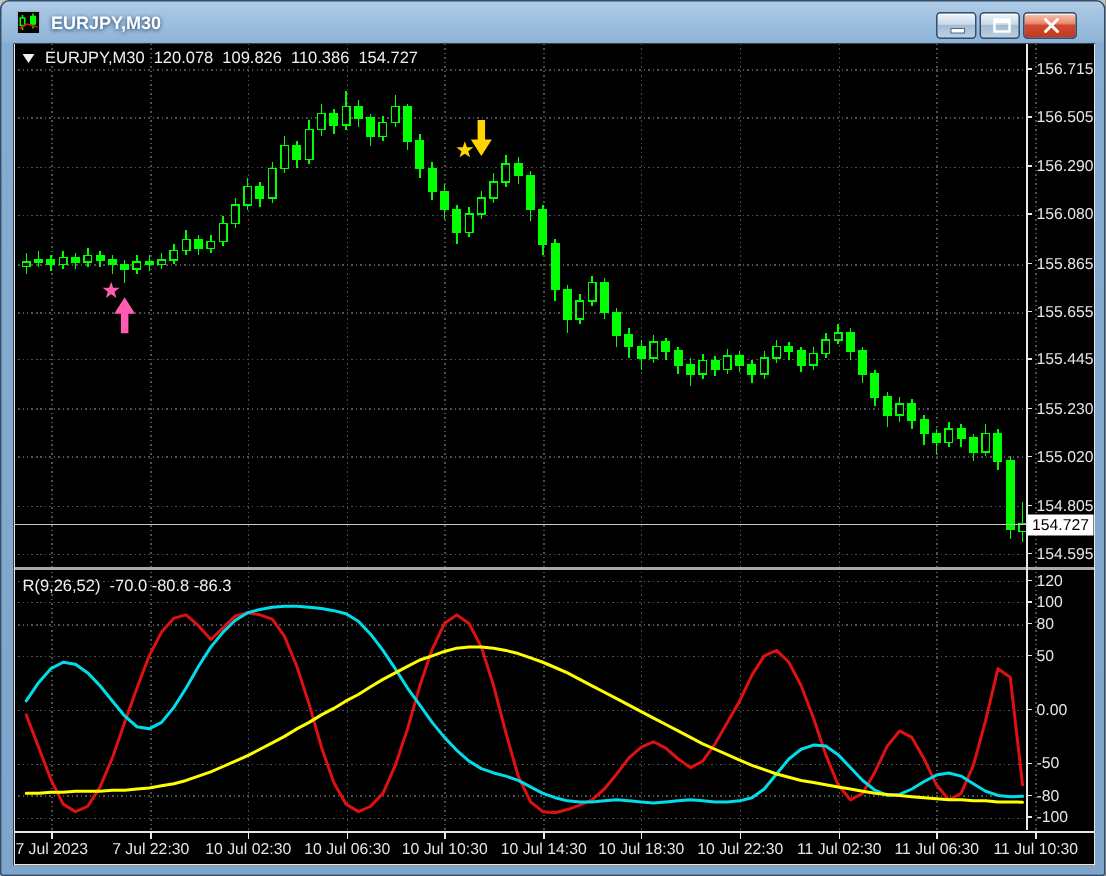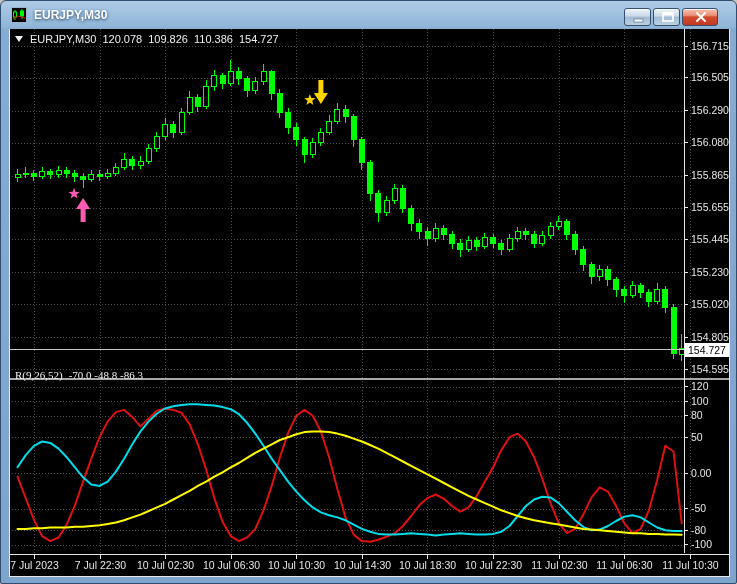--- a/index.html
+++ b/index.html
@@ -15,21 +15,21 @@
   .title{color:#ffffff;font-size:12px;font-weight:600;margin-left:7px;text-shadow:0 1px 3px rgba(15,45,85,.9);}
   .winbtns{position:absolute;top:7px;right:18px;display:flex;gap:2px;}
   .wbtn{height:18px;border:1px solid #35506d;border-radius:3px;display:flex;align-items:center;justify-content:center;
         background:linear-gradient(180deg,#eef4fa 0%,#c9d8e7 45%,#a2bcd5 50%,#bccfe1 100%);
         box-shadow:inset 0 1px 0 rgba(255,255,255,.75);}
   .wbtn.min,.wbtn.max{width:27px;}
   .wbtn.close{width:36px;background:linear-gradient(180deg,#f7c3b4 0%,#ea8f74 40%,#d2492e 50%,#c03a22 100%);}
   .client{position:absolute;left:8px;top:28px;width:721px;height:548px;background:#000000;}
   #chart-svg{position:absolute;left:0;top:0;}
   .quote{position:absolute;left:6px;top:4px;display:flex;gap:6px;align-items:center;color:#f0f0f0;font-size:11px;white-space:nowrap;}
-  .ind-label{position:absolute;left:6px;top:340px;display:flex;gap:6px;color:#f0f0f0;font-size:11px;white-space:nowrap;font-family:Liberation Serif, serif;}
+  .ind-label{position:absolute;left:6px;top:356px;display:flex;gap:6px;color:#f0f0f0;font-size:11px;white-space:nowrap;}
   .bid-box{position:absolute;left:676px;top:313px;width:44px;height:14px;background:#ffffff;color:#000000;
            font-size:10.5px;line-height:14px;padding-left:3px;}
 </style>
 </head>
 <body>
 
 <div class="window">
 
   <div class="titlebar">
     <span class="app-icon">
@@ -375,21 +375,21 @@
         </svg>
       <span>EURJPY,M30</span>
       <span>120.078</span>
       <span>109.826</span>
       <span>110.386</span>
       <span>154.727</span>
     </div>
 
     <div class="ind-label">
       <span>R(9,26,52)</span>
-      <span>-70.0 -48.8 -86.3</span>
+      <span>-70.0 -80.8 -86.3</span>
     </div>
 
     <div class="bid-box" style="top: 313.5px;">
       <span>154.727</span>
     </div>
   </div>
 
 </div>
 
 </body></html>

